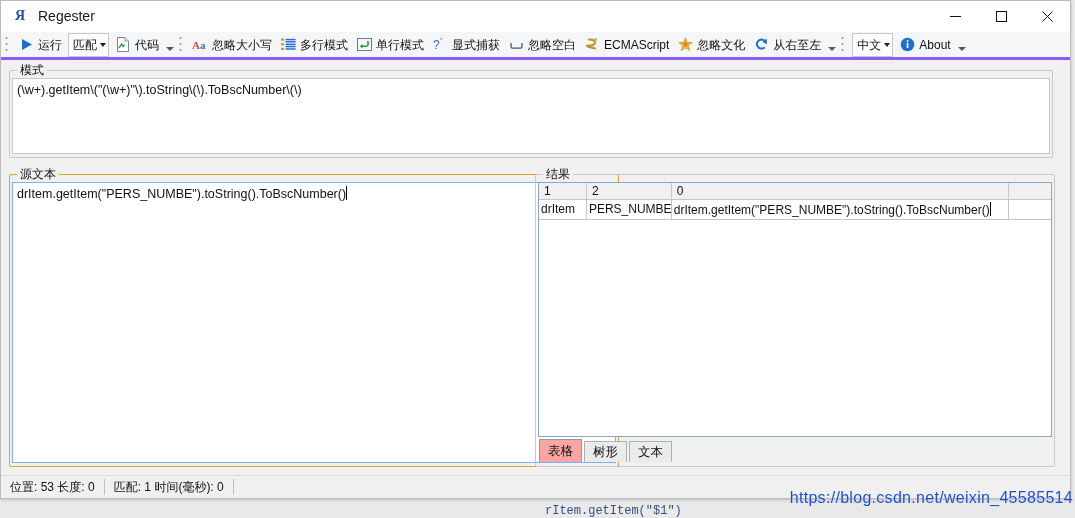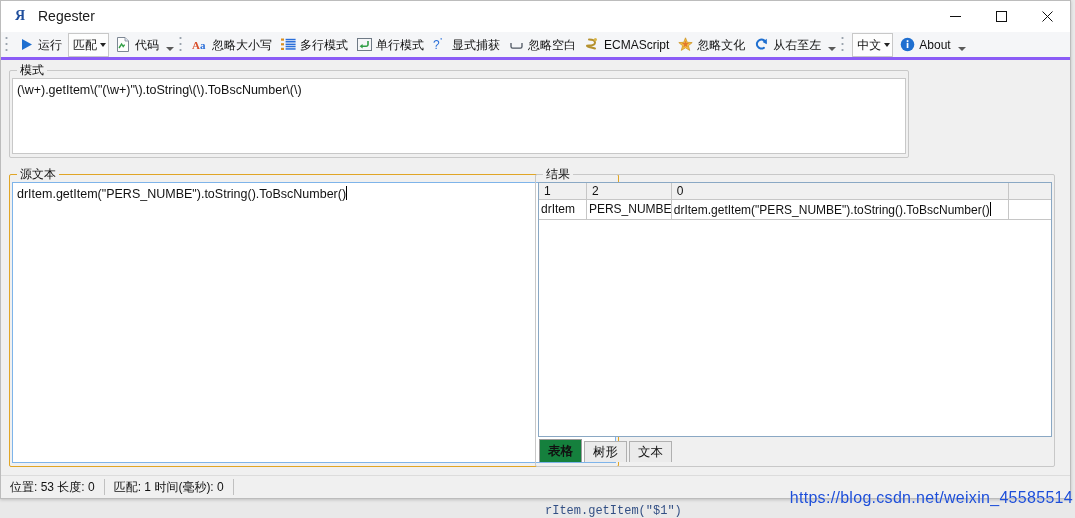--- a/index.html
+++ b/index.html
@@ -289,24 +289,24 @@
     display: flex;
     align-items: center;
     font-size: 12.5px;
     border: 1px solid #b0b0b0;
     border-bottom: none;
     background: #ebebeb;
     color: #111;
     cursor: default;
   }
   .tab.active {
-    background: #15803d;
+    background: #fca5a5;
     height: 22px;
     border-color: #9a9a9a;
-    font-weight: bold;
+    font-weight: normal;
   }
 
   
   .statusbar {
     position: absolute;
     left: 0; right: 0; bottom: 0;
     height: 22px;
     background: #f0f0f0;
     border-top: 1px solid #dcdcdc;
     display: flex;
@@ -500,21 +500,21 @@
           </svg>
         </span>
         <span class="tb-label">About</span>
       </div>
       <div class="overflow-chev">
           <i></i>
         </div>
 
     </div>
 
-    <div class="groupbox" style="left:8px; top:62px; width:900px; height:95px;">
+    <div class="groupbox" style="left:8px; top:62px; width:1044px; height:95px;">
       <div class="gb-frame"></div>
       <div class="gb-title">模式</div>
       <div class="gb-body">
         <div class="editor plain">(\w+).getItem\("(\w+)"\).toString\(\).ToBscNumber\(\)</div>
       </div>
     </div>
 
     <div class="groupbox" style="left:8px; top:166px; width:610px; height:300px;">
       <div class="gb-frame focused"></div>
       <div class="gb-title">源文本</div>

